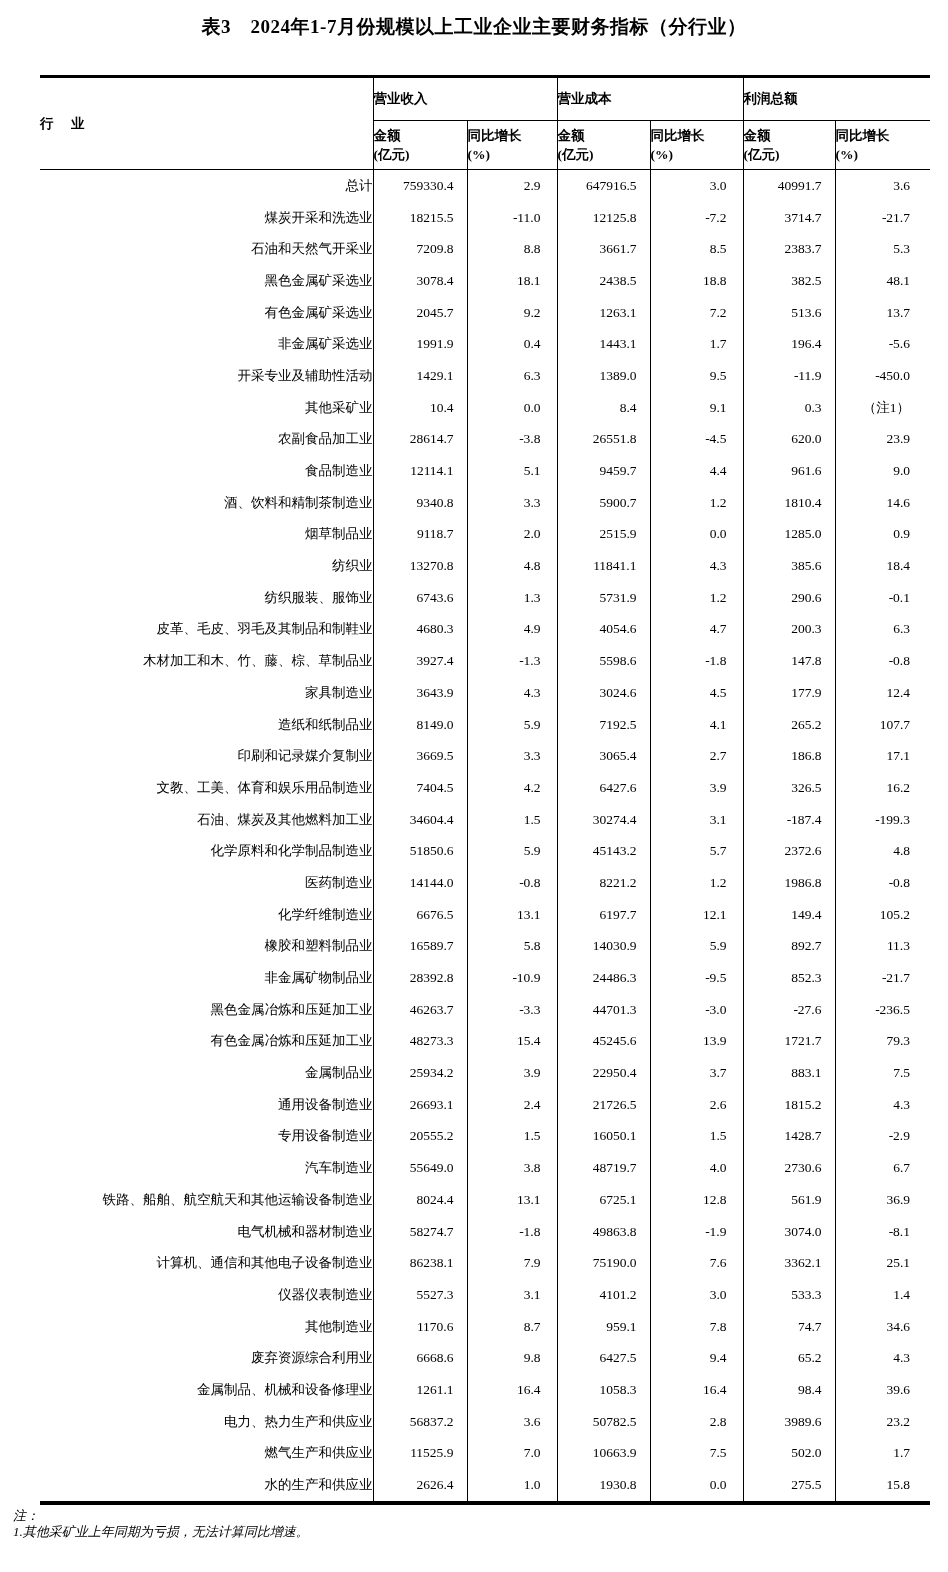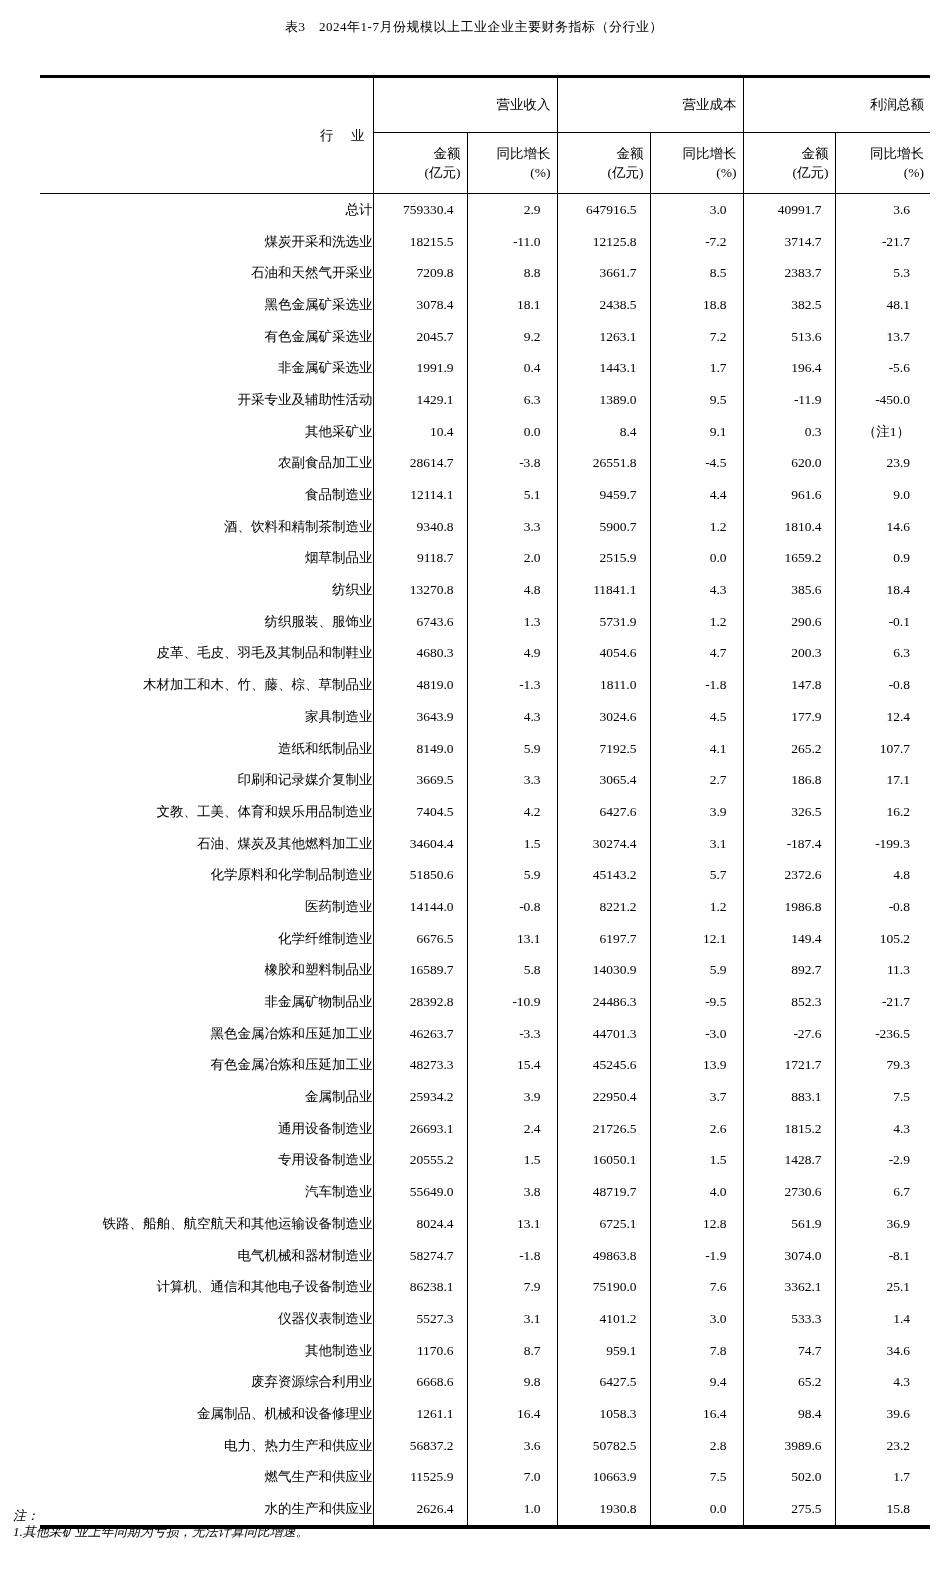--- a/index.html
+++ b/index.html
@@ -11,44 +11,44 @@
     position: relative;
     font-family: "Liberation Serif", "DejaVu Serif", serif;
     color: #000000;
   }
   .page-title {
     position: absolute;
     top: 14px;
     left: 0;
     width: 948px;
     text-align: center;
-    font-size: 13px;
-    font-weight: normal;
+    font-size: 19px;
+    font-weight: bold;
     letter-spacing: 0.5px;
     line-height: 26px;
   }
   .table-wrap {
     position: absolute;
     top: 75px;
     left: 40px;
     width: 890px;
   }
   table.fin {
     width: 890px;
     table-layout: fixed;
     border-collapse: collapse;
     border-top: 3px solid #000;
     border-bottom: 4px solid #000;
     font-size: 13.5px;
   }
   table.fin th {
-    font-weight: normal;
-    text-align: right;
+    font-weight: bold;
+    text-align: left;
     vertical-align: middle;
-    padding: 6px;
+    padding: 0;
   }
   thead tr.group-row th { height: 42px; }
   thead tr.sub-row th { height: 48px; line-height: 19px; }
   th.industry-th {
     letter-spacing: 2px;
   }
   
   th.vr, td.vr { border-right: 1px solid #000; }
   
   th.hb { border-bottom: 1px solid #000; }
@@ -224,21 +224,21 @@
           <td class="pct vr">1.2</td>
           <td class="amt vr">1810.4</td>
           <td class="pct">14.6</td>
         </tr>
         <tr>
           <td class="industry vr indent">烟草制品业</td>
           <td class="amt vr">9118.7</td>
           <td class="pct vr">2.0</td>
           <td class="amt vr">2515.9</td>
           <td class="pct vr">0.0</td>
-          <td class="amt vr">1659.2</td>
+          <td class="amt vr">1285.0</td>
           <td class="pct">0.9</td>
         </tr>
         <tr>
           <td class="industry vr indent">纺织业</td>
           <td class="amt vr">13270.8</td>
           <td class="pct vr">4.8</td>
           <td class="amt vr">11841.1</td>
           <td class="pct vr">4.3</td>
           <td class="amt vr">385.6</td>
           <td class="pct">18.4</td>
@@ -256,23 +256,23 @@
           <td class="industry vr indent">皮革、毛皮、羽毛及其制品和制鞋业</td>
           <td class="amt vr">4680.3</td>
           <td class="pct vr">4.9</td>
           <td class="amt vr">4054.6</td>
           <td class="pct vr">4.7</td>
           <td class="amt vr">200.3</td>
           <td class="pct">6.3</td>
         </tr>
         <tr>
           <td class="industry vr indent">木材加工和木、竹、藤、棕、草制品业</td>
-          <td class="amt vr">4819.0</td>
+          <td class="amt vr">3927.4</td>
           <td class="pct vr">-1.3</td>
-          <td class="amt vr">1811.0</td>
+          <td class="amt vr">5598.6</td>
           <td class="pct vr">-1.8</td>
           <td class="amt vr">147.8</td>
           <td class="pct">-0.8</td>
         </tr>
         <tr>
           <td class="industry vr indent">家具制造业</td>
           <td class="amt vr">3643.9</td>
           <td class="pct vr">4.3</td>
           <td class="amt vr">3024.6</td>
           <td class="pct vr">4.5</td>

